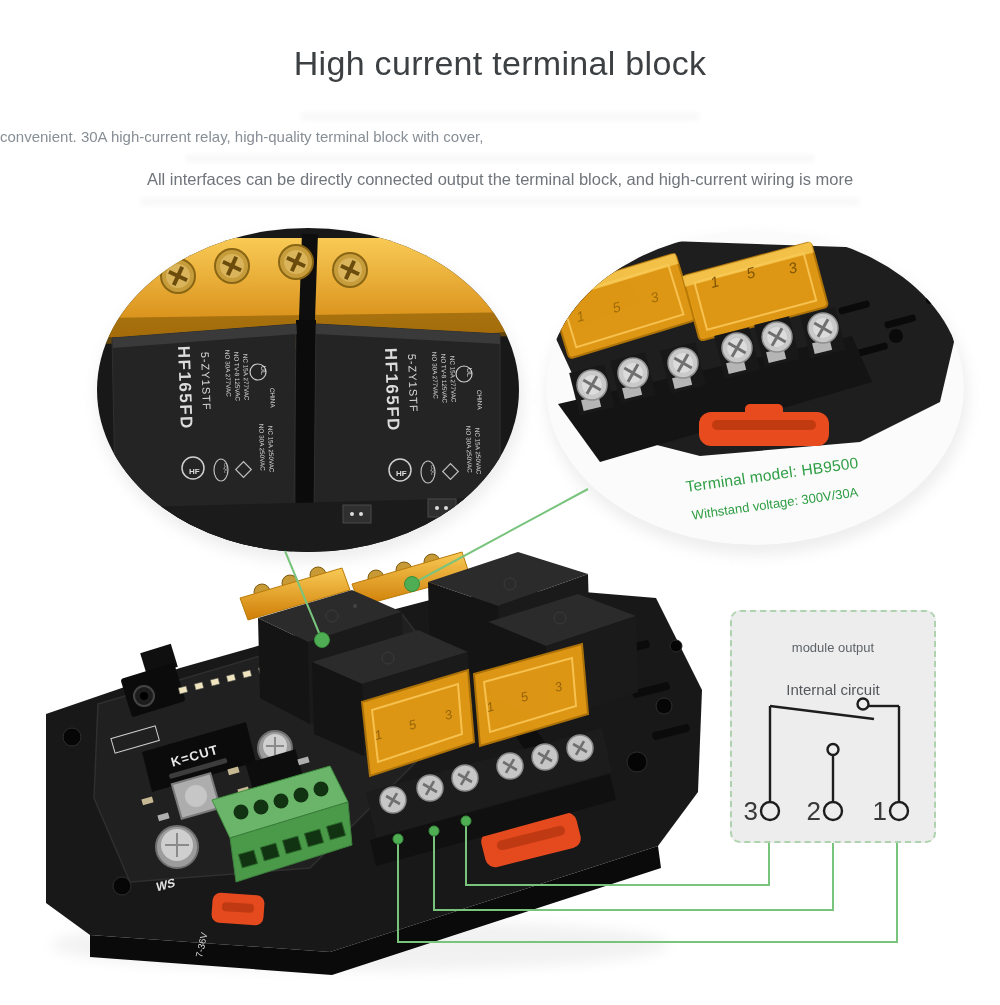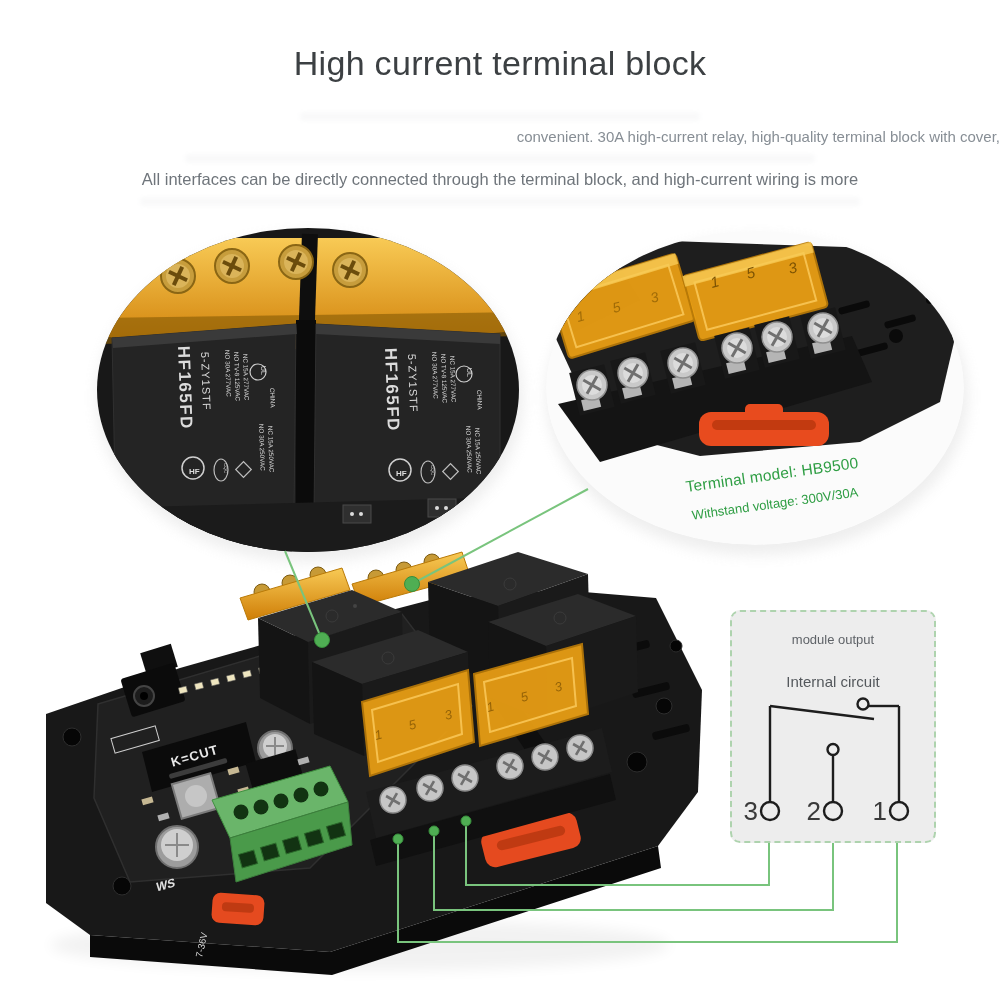--- a/index.html
+++ b/index.html
@@ -1,51 +1,51 @@
 <!DOCTYPE html>
 <html><head>
 <meta charset="utf-8">
 <style>
   html,body{margin:0;padding:0;background:#fff}
   .stage{position:relative;width:1000px;height:1005px;background:#fff;overflow:hidden;
          font-family:"Liberation Sans",sans-serif}
   .stage svg text{font-family:"Liberation Sans",sans-serif}
   .title{position:absolute;top:44px;left:0;width:100%;text-align:center;
          font-size:34px;font-weight:400;color:#3c4043;letter-spacing:.3px}
-  .sub1{position:absolute;top:128px;left:0;width:100%;text-align:right;
+  .sub1{position:absolute;top:128px;left:0;width:100%;text-align:left;
         font-size:15px;color:#878e95}
   .sub2{position:absolute;top:170px;left:0;width:100%;text-align:center;
         font-size:16.5px;color:#6f757b}
   .ghost{position:absolute;height:9px;background:#9aa0a6;opacity:.06;filter:blur(2px);border-radius:4px}
   .g1{left:300px;top:112px;width:400px}
   .g2{left:185px;top:154px;width:630px}
   .g3{left:140px;top:197px;width:720px}
   .main-svg{position:absolute;left:0;top:0}
   .circuit-box{position:absolute;left:730px;top:610px;width:206px;height:233px;
                background:#ededed;border:2px dashed #aed3ae;border-radius:10px;
                box-sizing:border-box;text-align:center}
-  .cb1{margin-top:20px;font-size:13px;color:#5f6368}
+  .cb1{margin-top:28px;font-size:13px;color:#5f6368}
   .cb2{margin-top:26px;font-size:15px;color:#54585c}
   .circuit-svg{position:absolute;left:0;bottom:0}
   .callout{position:absolute;text-align:center;color:#2f9e44;transform:rotate(-8deg);font-weight:500}
   .callout1{left:642px;top:466px;width:260px;font-size:15.5px;letter-spacing:.2px}
   .callout2{left:630px;top:496px;width:290px;font-size:13px}
 </style>
 </head>
 <body>
 
 <div class="stage">
 
   <div class="ghost g1"></div>
   <div class="ghost g2"></div>
   <div class="ghost g3"></div>
 
   <div class="title">High current terminal block</div>
   <div class="sub1">convenient. 30A high-current relay, high-quality terminal block with cover,</div>
-  <div class="sub2">All interfaces can be directly connected through the terminal block, and high-current wiring is more</div>
+  <div class="sub2">All interfaces can be directly connected output the terminal block, and high-current wiring is more</div>
 
   <svg class="main-svg" width="1000" height="1005" viewBox="0 0 1000 1005">
     <defs>
       <clipPath id="clipL">
           <ellipse cx="308" cy="390" rx="211" ry="162"></ellipse>
         </clipPath>
       <clipPath id="clipR">
           <ellipse cx="755" cy="388" rx="209" ry="157"></ellipse>
         </clipPath>
       <linearGradient id="amberG" x1="0" y1="0" x2="0" y2="1">

